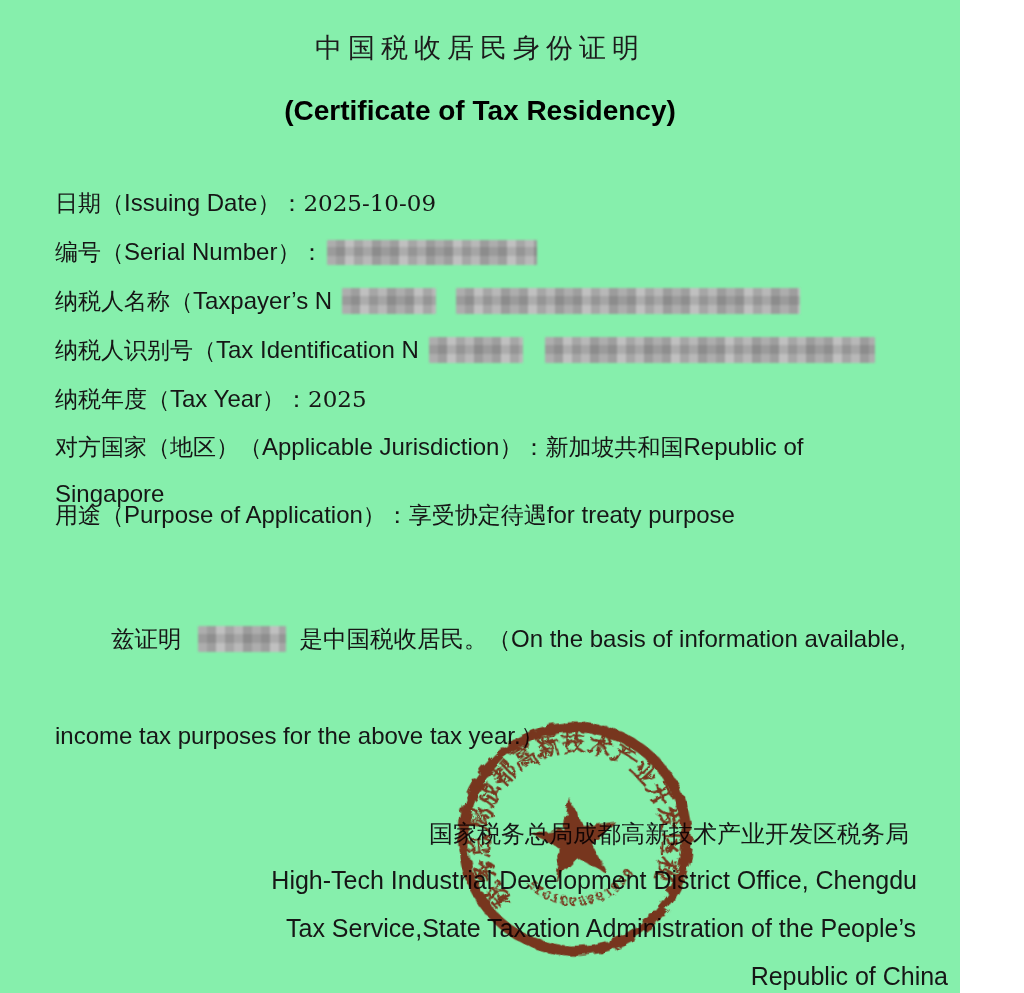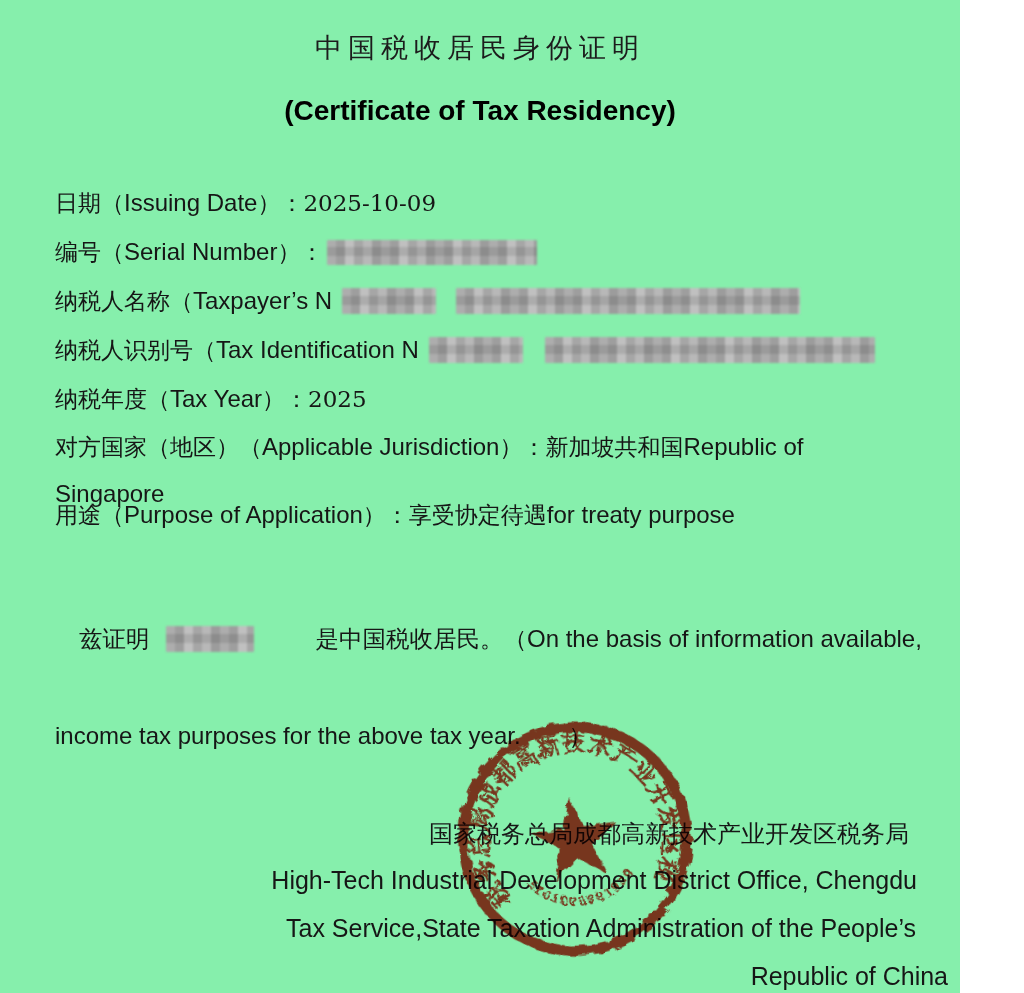--- a/index.html
+++ b/index.html
@@ -34,21 +34,21 @@
       repeating-linear-gradient(90deg,#cdcdcd 0 9px,#bcbcbc 9px 18px,#e4e4e4 18px 27px,#c5c5c5 27px 36px,#dadada 36px 45px,#b9b9b9 45px 54px),
       repeating-linear-gradient(0deg,rgba(255,255,255,.45) 0 9px,rgba(0,0,0,.10) 9px 18px);
     background-blend-mode:multiply;
     filter:blur(1.3px);
   }
 
   .para-line {
     position:absolute; left:55px; white-space:nowrap;
     font-size:24px; color:#161616;
   }
-  .para-line .zh { font-size:23.5px;margin-left:48px; }
+  .para-line .zh { font-size:23.5px; }
 
   .sig-line { position:absolute; white-space:nowrap; color:#161616; }
 
   .stamp-wrap {
     position:absolute; left:452px; top:716px; width:246px; height:246px;
     transform:rotate(-8deg);
     mix-blend-mode:multiply; opacity:.93; z-index:5;
     pointer-events:none;
   }
 </style>
@@ -85,21 +85,21 @@
   </div>
   <div class="line" style="top:479px">
     <span class="en">Singapore</span>
   </div>
 
   <div class="line" style="top:500px">
     <span class="zh">用途（</span><span class="en">Purpose of Application</span><span class="zh">）：</span><span class="zh">享受协定待遇</span><span class="en">for treaty purpose</span>
   </div>
 
   <div class="para-line" style="top:623px">
-    <span class="zh" style="margin-left:24px">兹证明</span><span class="redact" style="width:88px;height:26px;margin-left:16px;margin-right:14px"></span><span class="zh">是中国税收居民。（</span><span class="en">On the basis of information available,</span>
+    <span class="zh" style="margin-left:56px">兹证明</span><span class="redact" style="width:88px;height:26px;margin-left:16px;margin-right:14px"></span><span class="zh">是中国税收居民。（</span><span class="en">On the basis of information available,</span>
   </div>
   <div class="para-line" style="top:720px">
     <span class="en">income tax purposes for the above tax year.</span><span class="zh">）</span>
   </div>
 
   <div class="sig-line zh" style="top:818px;right:51px;font-size:24px">国家税务总局成都高新技术产业开发区税务局</div>
   <div class="sig-line en" style="top:866px;right:43px;font-size:25px">High-Tech Industrial Development District Office, Chengdu</div>
   <div class="sig-line en" style="top:914px;right:44px;font-size:25px">Tax Service,State Taxation Administration of the People’s</div>
   <div class="sig-line en" style="top:962px;right:12px;font-size:25px">Republic of China</div>
 

